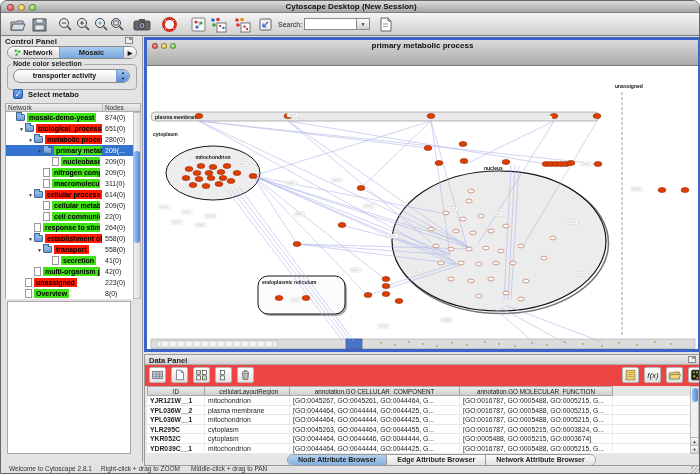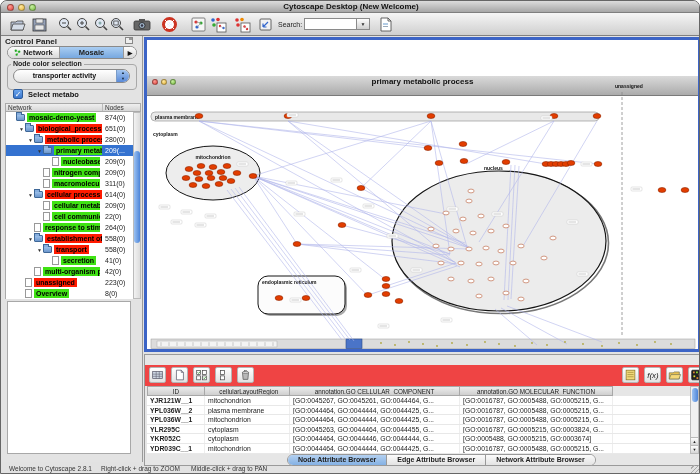--- a/index.html
+++ b/index.html
@@ -80,22 +80,22 @@
   .vscroll { position:absolute; left:132px; top:76px; width:8px; height:187px;
              background:linear-gradient(to right,#f2f2f2,#ddd); border:1px solid #bbb; }
   .vthumb { position:absolute; left:0px; width:6px; border-radius:3px;
             background:linear-gradient(to right,#9cc2f2,#4c84d8); }
   .birdseye { position:absolute; left:6px; top:265px; width:124px; height:153px; background:#fff;
               border:1px solid #a8a8a8; }
 
   
   .frame { position:absolute; left:143px; top:36px; width:557px; height:315px;
            border:3px solid #3c64c6; background:#fff; }
-  .frame-tb { position:absolute; left:0; top:0; right:0; height:20px;
-              background:linear-gradient(#dadada,#ababab); border-bottom:1px solid #7a7a7a;margin-top:36px; }
+  .frame-tb { position:absolute; left:0; top:0; right:0; height:26px;
+              background:linear-gradient(#dadada,#ababab); border-bottom:1px solid #7a7a7a; }
   .frame-tb .title { position:absolute; left:0; right:0; top:1px; text-align:center;
                      font-size:8px; font-weight:bold; color:#111; }
   .slight { position:absolute; top:3px; width:6px; height:6px; border-radius:50%; border:0.5px solid rgba(0,0,0,.35); }
   .slight.r { left:5px;  background:radial-gradient(circle at 35% 30%,#ff9d94,#e2453e); }
   .slight.y { left:14px; background:radial-gradient(circle at 35% 30%,#ffe9a0,#e8b63c); }
   .slight.g { left:23px; background:radial-gradient(circle at 35% 30%,#c7efa0,#7bc043); }
   .canvas-svg { position:absolute; left:0; top:12px; width:551px; height:297px; }
 
   
   .dp { position:absolute; left:143px; top:353px; width:557px; height:112px; background:#e6e6e6;
@@ -136,21 +136,21 @@
 </style>
 </head>
 <body>
 
 <div class="app">
 
   <div class="titlebar">
     <div class="light r"></div>
     <div class="light y"></div>
     <div class="light g"></div>
-    <div class="title">Cytoscape Desktop (New Welcome)</div>
+    <div class="title">Cytoscape Desktop (New Session)</div>
   </div>
 
   <div class="toolbar">
     <span class="tbi" style="left:8px"><svg viewBox="0 0 17 17">
           <path d="M2 6 h5 l1-1 h6 v9 h-12 z" fill="#b9c4d6" stroke="#444" stroke-width="0.8"></path>
           <path d="M2 14 l2-6 h12 l-2 6 z" fill="#d5dde8" stroke="#444" stroke-width="0.8"></path>
         </svg></span>
     <span class="tbi" style="left:30px"><svg viewBox="0 0 17 17">
           <rect x="2" y="3" width="13" height="12" fill="#96a2b8" stroke="#333" stroke-width="0.8"></rect>
           <rect x="5" y="3" width="7" height="4" fill="#e8e8e8" stroke="#333" stroke-width="0.5"></rect>
@@ -599,20 +599,24 @@
           <circle cx="455" cy="294" r="0.9" fill="#b0a840"></circle>
           <circle cx="472" cy="291" r="0.9" fill="#b0a840"></circle>
           <circle cx="490" cy="293" r="0.9" fill="#b0a840"></circle>
           <circle cx="508" cy="290" r="0.9" fill="#b0a840"></circle>
           <circle cx="524" cy="292" r="0.9" fill="#b0a840"></circle>
         </g>
     </svg>
   </div>
 
   <div class="dp">
+    <div class="dp-hdr">
+      <div class="dp-title">Data Panel</div>
+      <div class="float-ic" style="right:4px;top:1px;left:auto"></div>
+    </div>
     <div class="dp-tools">
       <div class="dbtn" style="left:4px"><svg viewBox="0 0 17 16">
             <rect x="3" y="4" width="11" height="8" fill="#cdd6e2" stroke="#556" stroke-width="0.8"></rect>
             <line x1="3" y1="7" x2="14" y2="7" stroke="#556" stroke-width="0.6"></line>
             <line x1="3" y1="9.5" x2="14" y2="9.5" stroke="#556" stroke-width="0.6"></line>
             <line x1="7" y1="4" x2="7" y2="12" stroke="#556" stroke-width="0.6"></line>
             <line x1="10.5" y1="4" x2="10.5" y2="12" stroke="#556" stroke-width="0.6"></line>
           </svg></div>
       <div class="dbtn" style="left:26px"><svg viewBox="0 0 17 16">
             <path d="M5 2.5 h5.5 l2.5 2.5 v8.5 h-8 z" fill="#fff" stroke="#556" stroke-width="0.8"></path>

